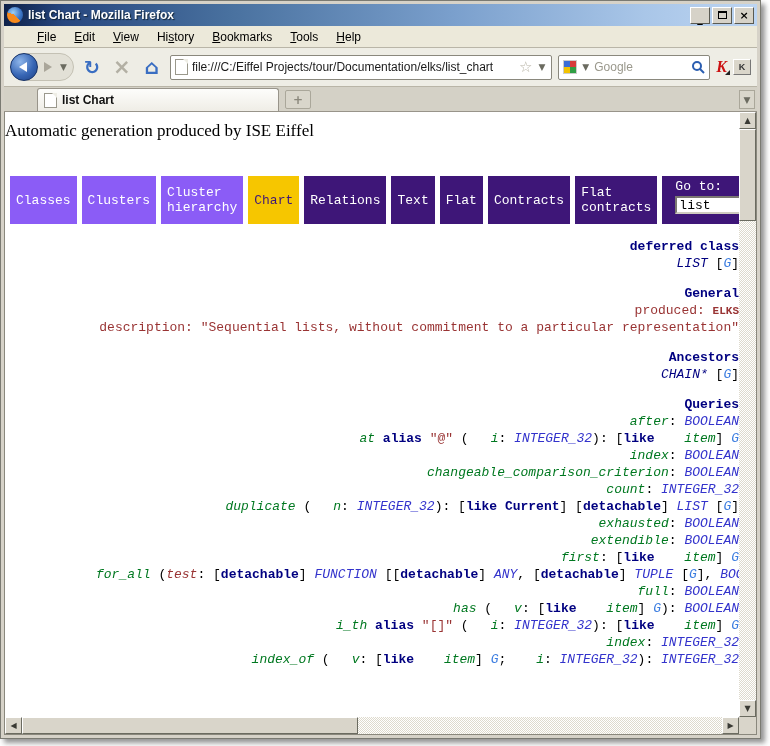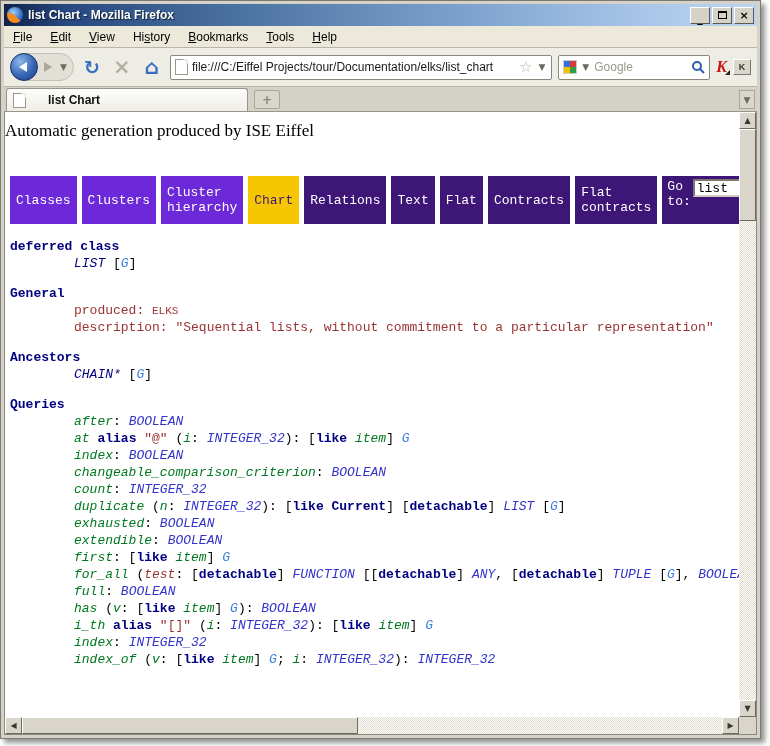--- a/index.html
+++ b/index.html
@@ -24,21 +24,21 @@
     white-space:nowrap; overflow:hidden; }
   .winbtn { width:20px; height:17px; margin-left:2px; background:#d6d2c8;
     border:1px solid; border-color:#fff #5a5a52 #5a5a52 #fff;
     font:bold 11px "DejaVu Sans",sans-serif; color:#000;
     display:flex; align-items:center; justify-content:center; }
   .winbtn .maxglyph{ width:9px; height:8px; border:1px solid #000; border-top-width:2px; display:block;}
   .winbtn.minb span{ position:relative; top:3px; }
 
   
   .menubar { height:22px; background:#ece9da; border-bottom:1px solid #b9b5a7;
-    display:flex; align-items:center; font-size:12px; color:#000; }
+    display:flex; align-items:center; font-size:12px; color:#000;padding-left:24px; }
   .menuitem { padding:2px 9px; cursor:default; }
   .menuitem u { text-decoration:underline; }
 
   
   .toolbar { height:39px; background:#eeede5; border-bottom:1px solid #b9b5a7;
     display:flex; align-items:center; padding:0 6px; gap:6px; }
   .navcluster { display:flex; align-items:center; background:#e2e0d6; border:1px solid #c4c1b4;
     border-radius:14px; height:28px; padding:0 4px 0 0; }
   .backbtn { width:28px; height:28px; border-radius:50%; margin-left:-1px;
     background:radial-gradient(circle at 35% 30%,#8fb6ea 0%,#3766b5 55%,#1d3f82 100%);
@@ -71,60 +71,60 @@
   .kasp { color:#cc1111; font:italic bold 16px "Liberation Serif",serif; position:relative; }
   .kasp::after{content:""; position:absolute; right:-3px; bottom:1px; border-left:5px solid transparent; border-bottom:5px solid #222;}
   .kbtn { width:18px; height:16px; background:#dad6ca; border:1px solid; border-color:#fff #777 #777 #fff;
     font:bold 9px "Liberation Sans",sans-serif; display:flex; align-items:center; justify-content:center; color:#333;}
 
   
   .tabbar { height:25px; background:#d4d1c6; border-bottom:1px solid #98948a;
     display:flex; align-items:flex-end; padding:2px 2px 0 2px; }
   .tab { width:242px; height:23px; background:linear-gradient(#fdfdfb,#efede6);
     border:1px solid #98948a; border-bottom:none; border-radius:3px 3px 0 0;
-    display:flex; align-items:center; gap:22px; padding:4px 6px; }
+    display:flex; align-items:center; gap:5px; padding:4px 6px;margin-left:31px; }
   .tab .pageicon{ height:15px; }
   .tablabel { font-size:12px; font-weight:bold; color:#111; }
   .newtab { width:26px; height:19px; margin:0 0 2px 6px; background:#d9d6cb;
     border:1px solid #aaa79a; border-radius:2px; color:#8a877b; font:bold 12px "DejaVu Sans",sans-serif;
     display:flex; align-items:center; justify-content:center; }
   .tabspacer{ flex:1; }
   .alltabs { width:16px; height:19px; margin-bottom:2px; background:#d9d6cb; border:1px solid #aaa79a;
     color:#6b6b60; font:9px "DejaVu Sans",sans-serif; display:flex; align-items:center; justify-content:center; }
 
   
   .client { position:relative; flex:1; background:#fff; border:1px solid #8a887d; border-top:none; overflow:hidden; }
   .content { position:absolute; left:0; top:0; right:17px; bottom:17px; overflow:hidden; background:#fff; }
 
   .doc-header { font:17px "Liberation Serif",serif; color:#000; margin-top:9px; }
 
   .navrow { display:flex; gap:5px; margin:35px 0 0 5px; align-items:stretch; }
   .navbtn { min-height:48px; padding:0 6px; color:#fff; font:13px "Liberation Mono",monospace;
     display:flex; align-items:center; justify-content:center; white-space:pre; text-align:left; }
-  .navbtn.green { background:#6d28d9; }
+  .navbtn.green { background:#8b5cf6; }
   .navbtn.yellow { background:#f6c600; color:#3e1678; }
   .navbtn.purple { background:#3e1678; }
-  .gotobox { background:#3e1678; min-height:48px; padding:3px 5px; display:flex; flex-direction:row; gap:2px; width:104px; flex:0 0 104px;}
+  .gotobox { background:#3e1678; min-height:48px; padding:3px 13px; display:flex; flex-direction:column; gap:2px; width:104px; flex:0 0 104px;}
   .gotolabel { color:#fff; font:13px "Liberation Mono",monospace; }
   .gotoinput { width:92px; height:18px; border:2px inset #cfcbc0; font:13px "Liberation Mono",monospace; padding:0 2px; outline:none; }
 
-  .code { margin:14px 0 0 5px; font:13px "Liberation Mono",monospace; color:#000; }
+  .code { margin:14px 0 0 5px; font:13px "Liberation Mono",monospace; color:#000;text-align:right; }
   .line { white-space:pre; height:17px; line-height:17px; }
   .line.ind { padding-left:64px; }
   .line.blank { height:13px; }
   .s-kw  { color:#000080; font-weight:bold; }
   .s-sec { color:#000080; font-weight:bold; }
   .s-cls { color:#000080; font-style:italic; }
-  .s-feat, .s-arg { color:#007820; font-style:italic; }
+  .s-feat, .s-arg { color:#007820; font-style:italic;margin-left:22px; }
   .s-link { color:#3333cc; font-style:italic; }
   .s-gen { color:#3a7ce0; font-style:italic; }
   .s-str { color:#993333; }
   .s-lab { color:#993333; }
   .s-argr{ color:#993333; font-style:italic; }
-  .s-elks{ color:#993333; font-weight:normal; font-size:11px; }
+  .s-elks{ color:#993333; font-weight:bold; font-size:11px; }
   .s-pl  { color:#000; }
 
   
   .dither { background-color:#dedacd;
     background-image:linear-gradient(45deg,#fff 25%,transparent 25%,transparent 75%,#fff 75%),
                      linear-gradient(45deg,#fff 25%,transparent 25%,transparent 75%,#fff 75%);
     background-size:2px 2px; background-position:0 0,1px 1px; }
   .sbtn { background:#d9d5ca; border:1px solid; border-color:#fff #6b6b60 #6b6b60 #fff;
     color:#3a3a34; font:8px "DejaVu Sans",sans-serif; display:flex; align-items:center; justify-content:center; }
   .sthumb { background:#d9d5ca; border:1px solid; border-color:#fff #6b6b60 #6b6b60 #fff; }

